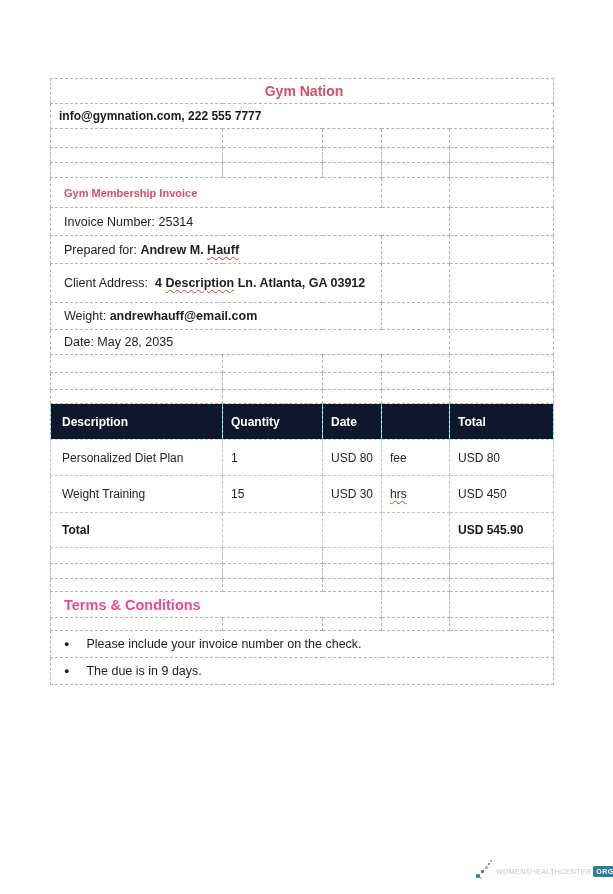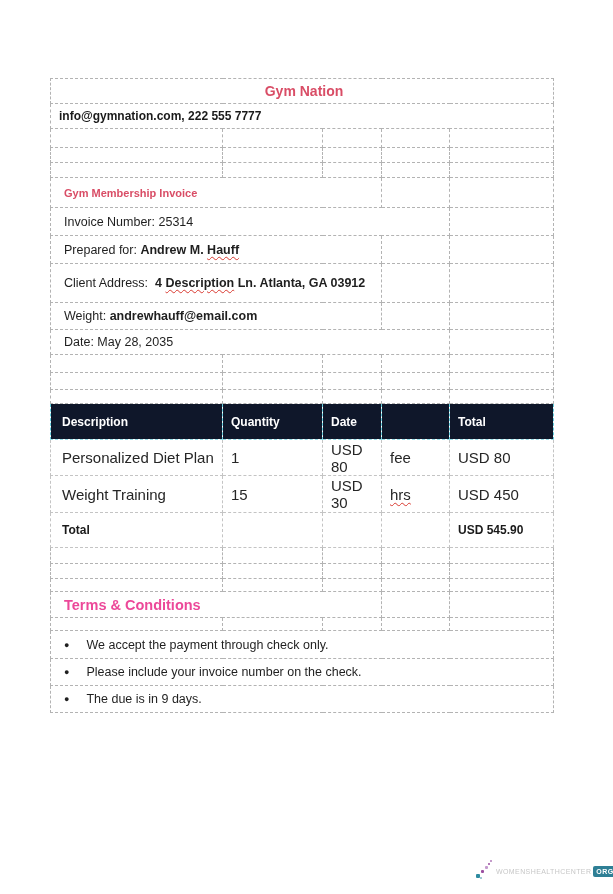--- a/index.html
+++ b/index.html
@@ -39,21 +39,21 @@
     text-decoration-color: #d93a31;
     text-decoration-thickness: 1px;
     text-underline-offset: 2px;
   }
 
   
   tr.thead td {
     background: #0f172a; color: #ffffff; font-weight: bold; font-size: 12px;
     border: 1px dashed #63cddd; border-top: 1px dashed #b3b3b3; border-bottom: 1px dashed #9adfe9;
   }
-  tr.dr td { font-size: 15px; color: #262626; border: 1px dashed #c4c4c4; }
+  tr.dr td { font-size: 12px; color: #262626; border: 1px dashed #c4c4c4; }
   tr.dr td.first, tr.thead td.first { padding-left: 11px; }
   tr.total-row td { font-weight: bold; font-size: 12px; color: #1a1a1a; }
 
   
   td.bullet-cell { font-size: 12.5px; }
   .bullet { font-size: 9px; margin-right: 17px; vertical-align: 1px; }
 
   
   tr.sp td { padding: 0; }
 
@@ -233,23 +233,20 @@
       <td></td>
     </tr>
     <tr class="sp" style="height:13px">
           <td class="first"></td>
           <td></td>
           <td></td>
           <td></td>
           <td></td>
         </tr>
 
-    <tr style="height:28px">
-      <td colspan="5" class="bullet-cell first"><span class="bullet">●</span><span>We accept the payment through check only.</span></td>
-    </tr>
     <tr style="height:27px">
       <td colspan="5" class="bullet-cell first"><span class="bullet">●</span><span>Please include your invoice number on the check.</span></td>
     </tr>
     <tr style="height:27px">
       <td colspan="5" class="bullet-cell first"><span class="bullet">●</span><span>The due is in 9 days.</span></td>
     </tr>
   </tbody>
     </table>
 
   <div class="logo">

